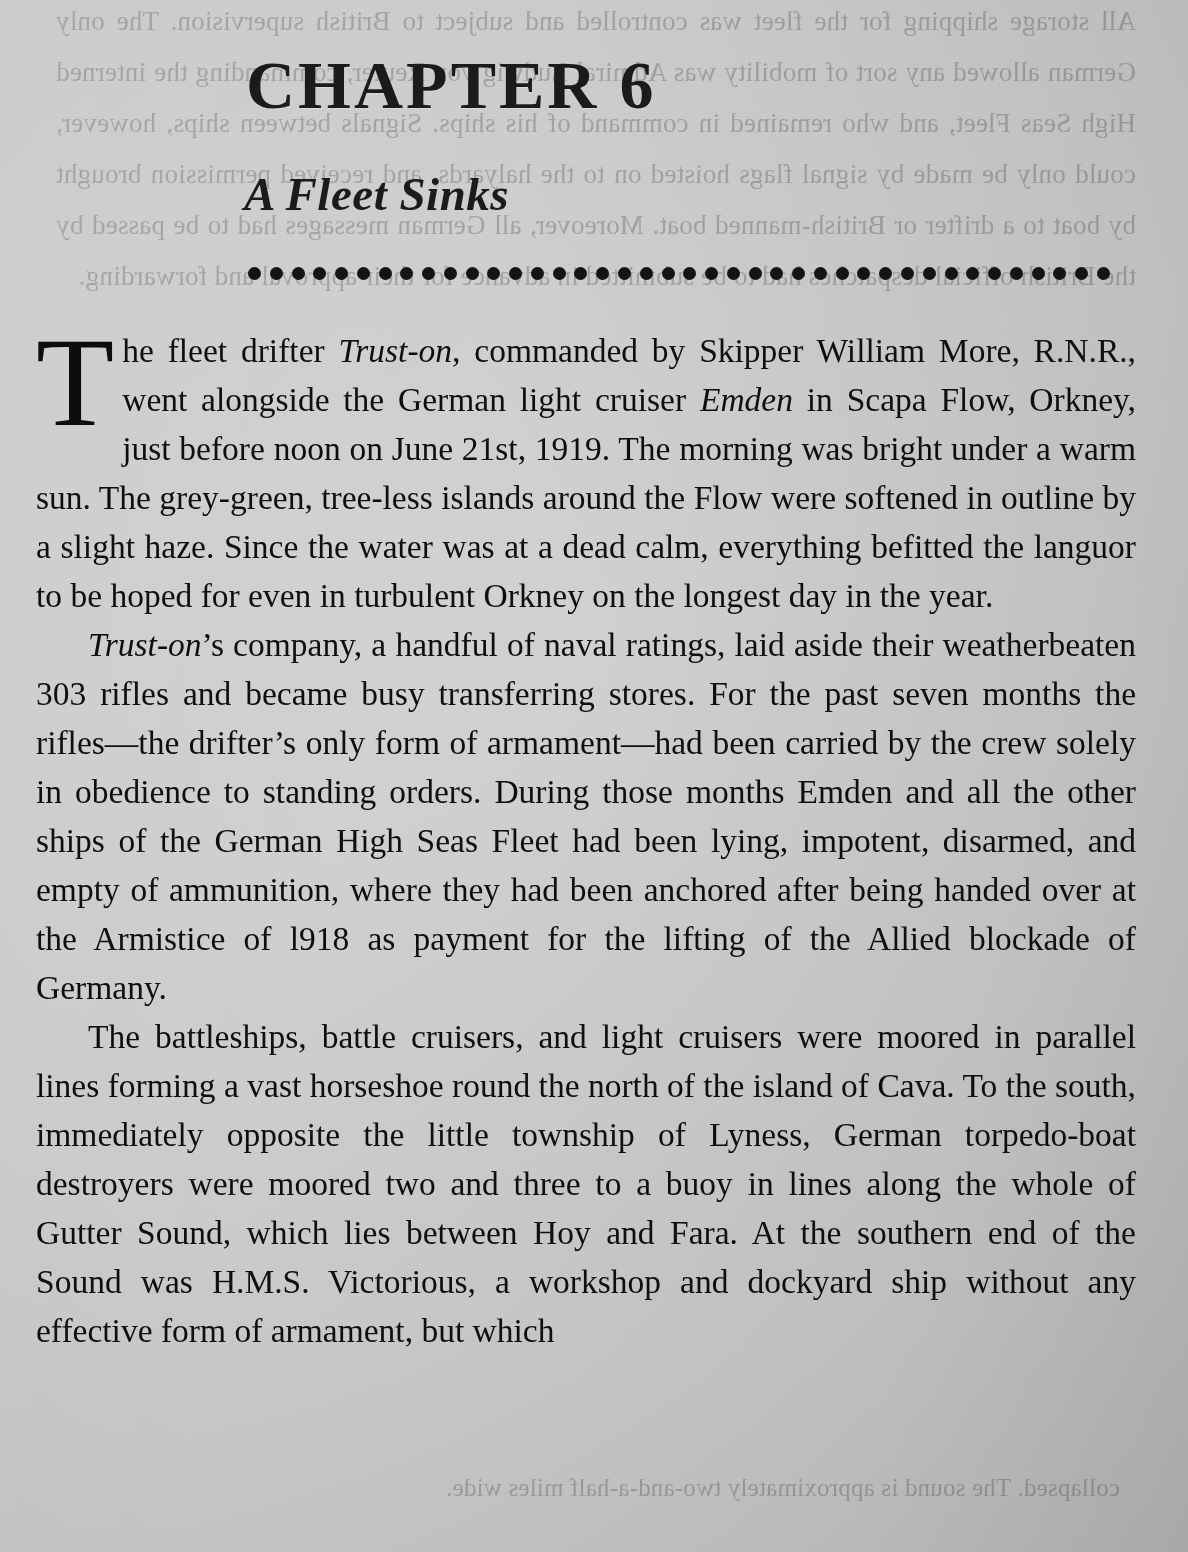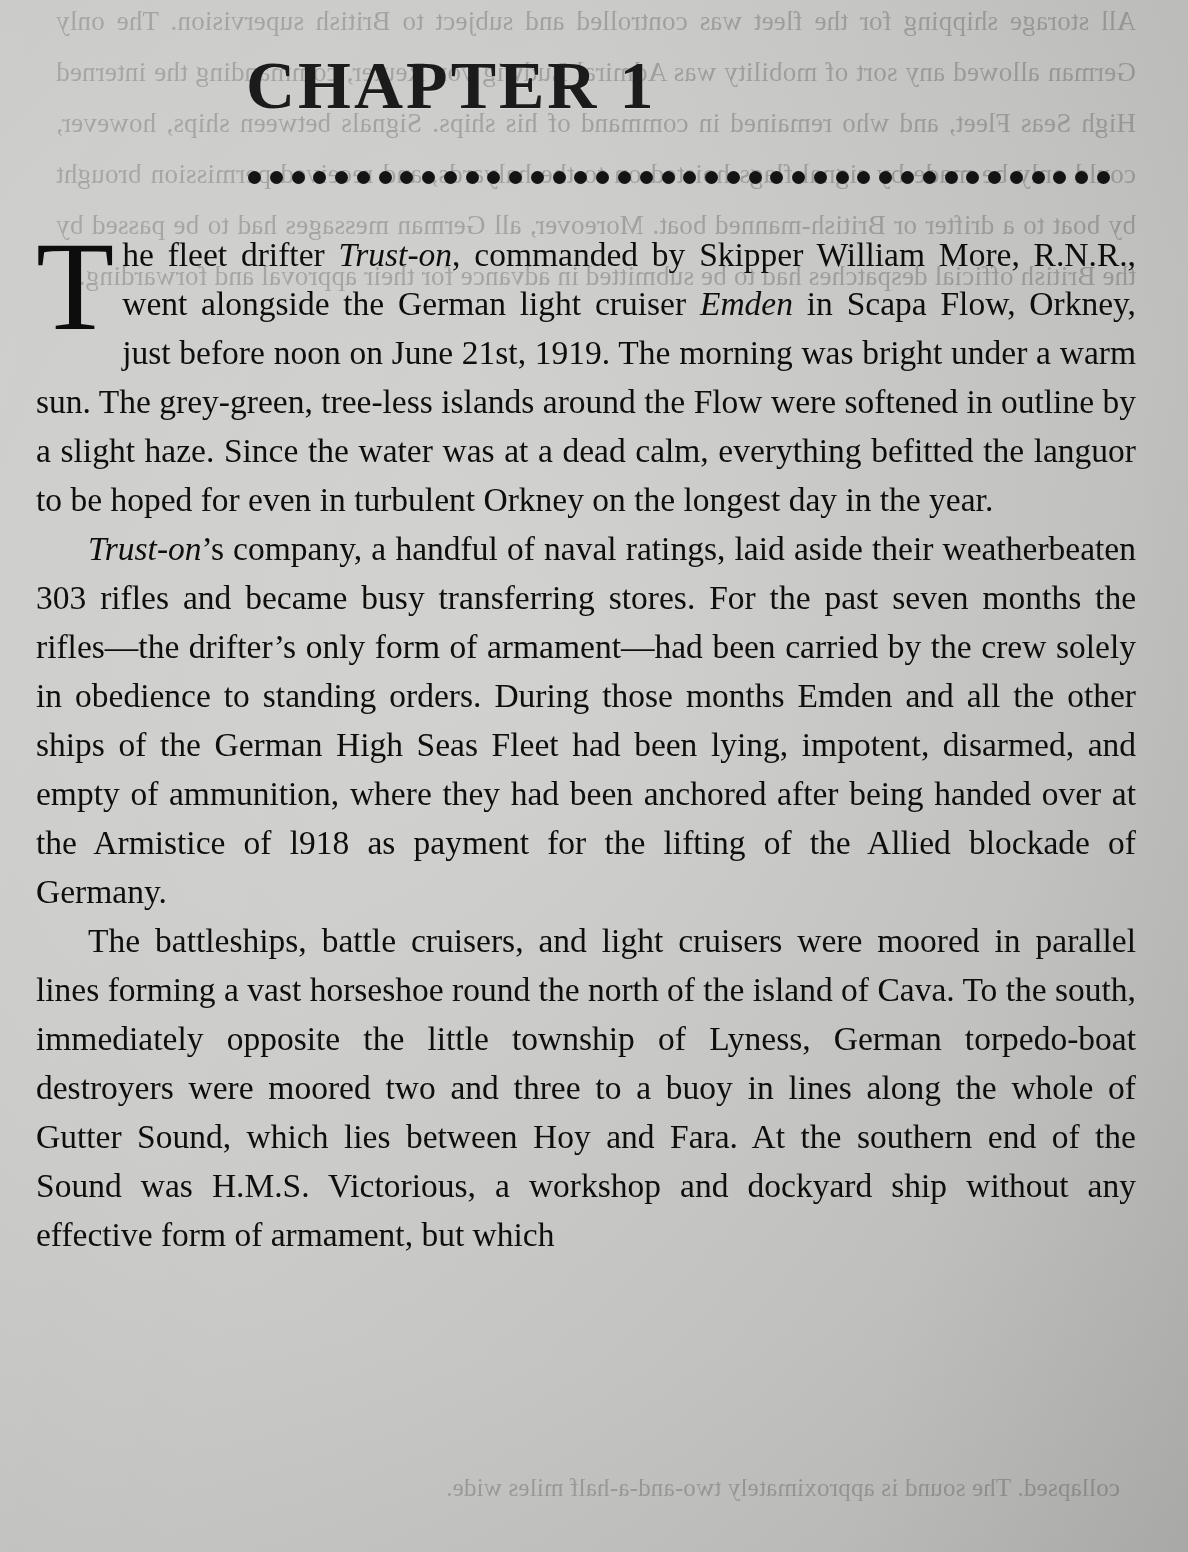--- a/index.html
+++ b/index.html
@@ -137,22 +137,23 @@
 </head>
 <body>
 
 <div class="page">
 
   <div class="showthrough top">All storage shipping for the fleet was controlled and subject to British supervision. The only German allowed any sort of mobility was Admiral Ludwig von Reuter, commanding the interned High Seas Fleet, and who remained in command of his ships. Signals between ships, however, could only be made by signal flags hoisted on to the halyards, and received permission brought by boat to a drifter or British-manned boat. Moreover, all German messages had to be passed by the British official despatches had to be submitted in advance for their approval and forwarding.</div>
   <div class="showthrough bottom">collapsed. The sound is approximately two-and-a-half miles wide.</div>
 
   <div class="content">
 
-    <h1 class="chapter-number">CHAPTER 1</h1>
-
+    <h1 class="chapter-number">CHAPTER 6</h1>
+
+    <h2 class="chapter-title">A Fleet Sinks</h2>
 
     <div class="dot-rule" id="dot-rule">
         <span class="dot"></span>
         <span class="dot"></span>
         <span class="dot"></span>
         <span class="dot"></span>
         <span class="dot"></span>
         <span class="dot"></span>
         <span class="dot"></span>
         <span class="dot"></span>

